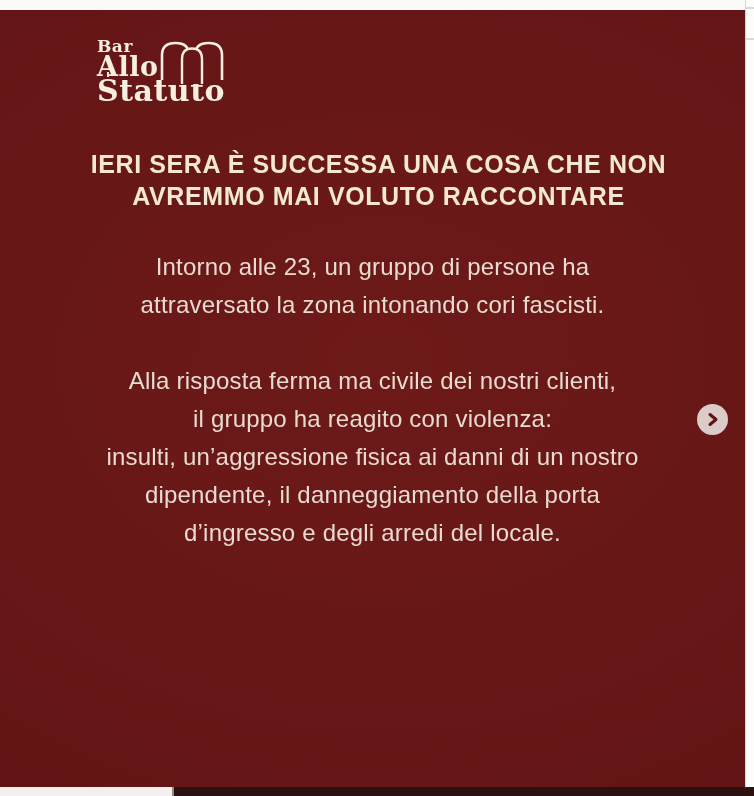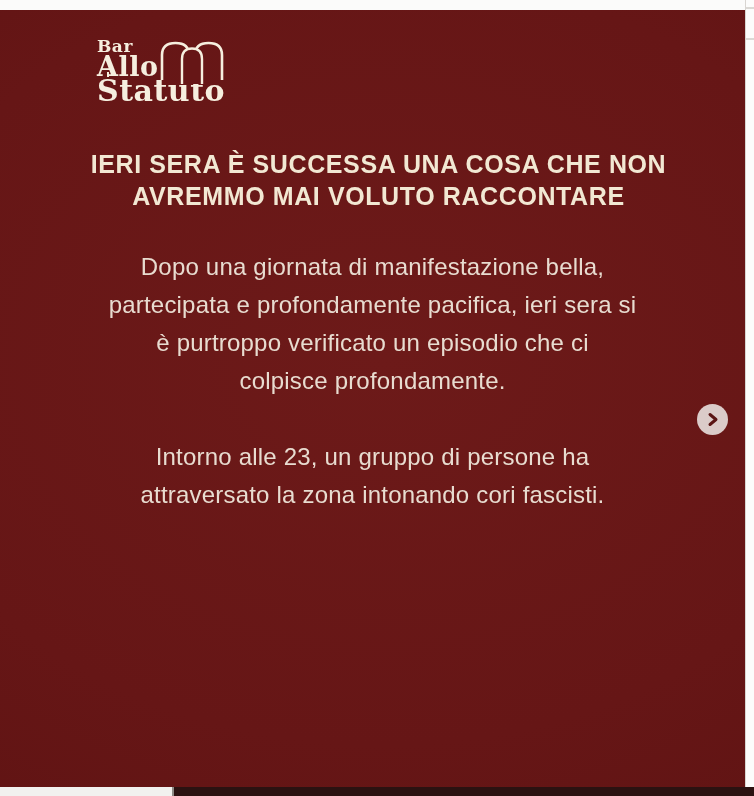--- a/index.html
+++ b/index.html
@@ -124,26 +124,27 @@
       <path d="M3,40 L3,15 Q3,3 16.5,3 Q30,3 30,15 L30,40" stroke="#f6efdf" stroke-width="2.6" fill="none"></path>
       <path d="M36,40 L36,15 Q36,3 49.5,3 Q63,3 63,15 L63,40" stroke="#f6efdf" stroke-width="2.6" fill="none"></path>
       <path d="M23,44 L23,19 Q23,8.5 33,8.5 Q43,8.5 43,19 L43,44" stroke="#f6efdf" stroke-width="2.4" fill="#661616"></path>
     </svg>
   </div>
 
   <h1 class="heading">IERI SERA È SUCCESSA UNA COSA CHE NON
 AVREMMO MAI VOLUTO RACCONTARE</h1>
 
   <div class="body-copy">
-    <p>Dopo una giornata di manifestazione bella,
-partecipata e profondamente pacifica, ieri sera si
-è purtroppo verificato un episodio che ci
-colpisce profondamente.</p>
     <p>Intorno alle 23, un gruppo di persone ha
 attraversato la zona intonando cori fascisti.</p>
+    <p>Alla risposta ferma ma civile dei nostri clienti,
+il gruppo ha reagito con violenza:
+insulti, un’aggressione fisica ai danni di un nostro
+dipendente, il danneggiamento della porta
+d’ingresso e degli arredi del locale.</p>
   </div>
 </div>
 
 <button class="next-btn">
   <svg width="15" height="15" viewBox="0 0 15 15" fill="none">
     <polyline points="5,2.5 11,7.5 5,12.5" stroke="#5a1414" stroke-width="3" stroke-linecap="round" stroke-linejoin="round" fill="none"></polyline>
   </svg>
 </button>
 
 <div class="right-strip">

